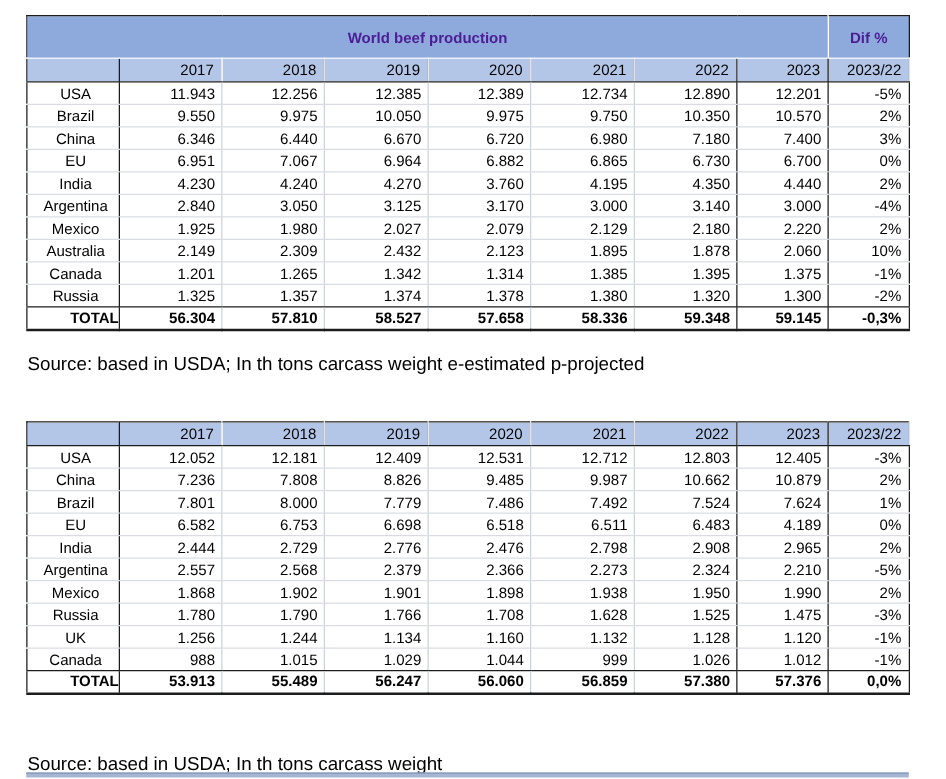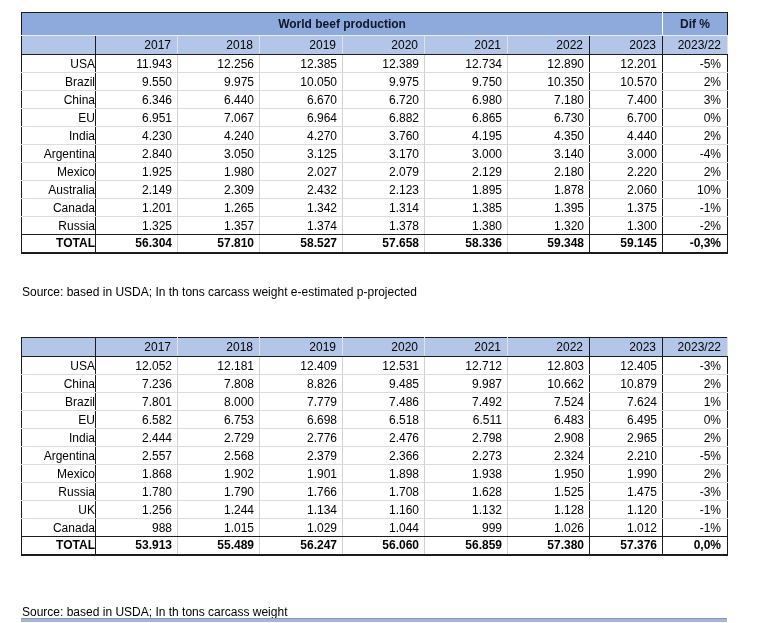--- a/index.html
+++ b/index.html
@@ -16,42 +16,42 @@
   .tbl-wrap{position:absolute;left:21px;width:706px;}
   table{width:706px;border-collapse:collapse;table-layout:fixed;
     border:1px solid var(--dark);border-bottom-width:2px;}
   col.c-label{width:74px;}
   col.c-y{width:82px;}
   col.c-y3{width:83px;}
   col.c-2023{width:73px;}
   col.c-dif{width:65px;}
   th,td{font-size:12px;line-height:1;overflow:hidden;white-space:nowrap;}
   
-  tr.title-row th{height:23px;background:var(--header_blue);color:#0f172a;
+  tr.title-row th{height:34px;background:var(--header_blue);color:#4c1d95;
     font-weight:bold;font-size:12px;text-align:center;
     border-bottom:1px solid #e8eef8;}
   tr.title-row th.dif-h{border-left:1px solid rgba(255,255,255,.65);margin-top:22px;}
   
   tr.year-row th{height:19px;background:var(--year_blue);font-weight:normal;
     text-align:right;padding-right:6px;border-bottom:1px solid var(--dark);
     border-right:1px solid rgba(0,0,0,.12);}
   
   tbody td{height:18px;border-bottom:1px solid #d9dde3;border-right:1px solid var(--grid);}
   tbody tr:last-child td{border-bottom:1px solid var(--dark);}
-  td.name,th.name{text-align:right;padding-left:4px;border-right:1px solid var(--dark) !important;}
+  td.name,th.name{text-align:center;padding-left:4px;border-right:1px solid var(--dark) !important;}
   td.num{text-align:right;padding-right:5px;}
   td.dif{text-align:right;padding-right:6px;}
   
   th:nth-child(7),td:nth-child(7){border-right:1px solid var(--dark) !important;}
   th:nth-child(8),td:nth-child(8){border-right:1px solid var(--dark) !important;}
   th:last-child,td:last-child{border-right:none;}
   
   tfoot td{height:18px;font-weight:bold;border-right:1px solid var(--grid);}
   tfoot td.name{padding-left:4px;text-align:right;}
-  .src{position:absolute;left:22px;font-size:12px;line-height:16px;color:#000;}
+  .src{position:absolute;left:22px;font-size:15px;line-height:16px;color:#000;}
   .strip{position:absolute;left:21px;width:706px;height:4px;background:var(--strip);
     border-top:1px solid #8496b8;}
 </style>
 </head>
 <body>
 
 <div class="page">
 
   <div class="tbl-wrap" style="top:12px">
     <table>
@@ -275,21 +275,21 @@
           <td class="dif">1%</td>
         </tr>
           <tr>
           <td class="name">EU</td>
           <td class="num">6.582</td>
           <td class="num">6.753</td>
           <td class="num">6.698</td>
           <td class="num">6.518</td>
           <td class="num">6.511</td>
           <td class="num">6.483</td>
-          <td class="num">6.495</td>
+          <td class="num">4.189</td>
           <td class="dif">0%</td>
         </tr>
           <tr>
           <td class="name">India</td>
           <td class="num">2.444</td>
           <td class="num">2.729</td>
           <td class="num">2.776</td>
           <td class="num">2.476</td>
           <td class="num">2.798</td>
           <td class="num">2.908</td>

